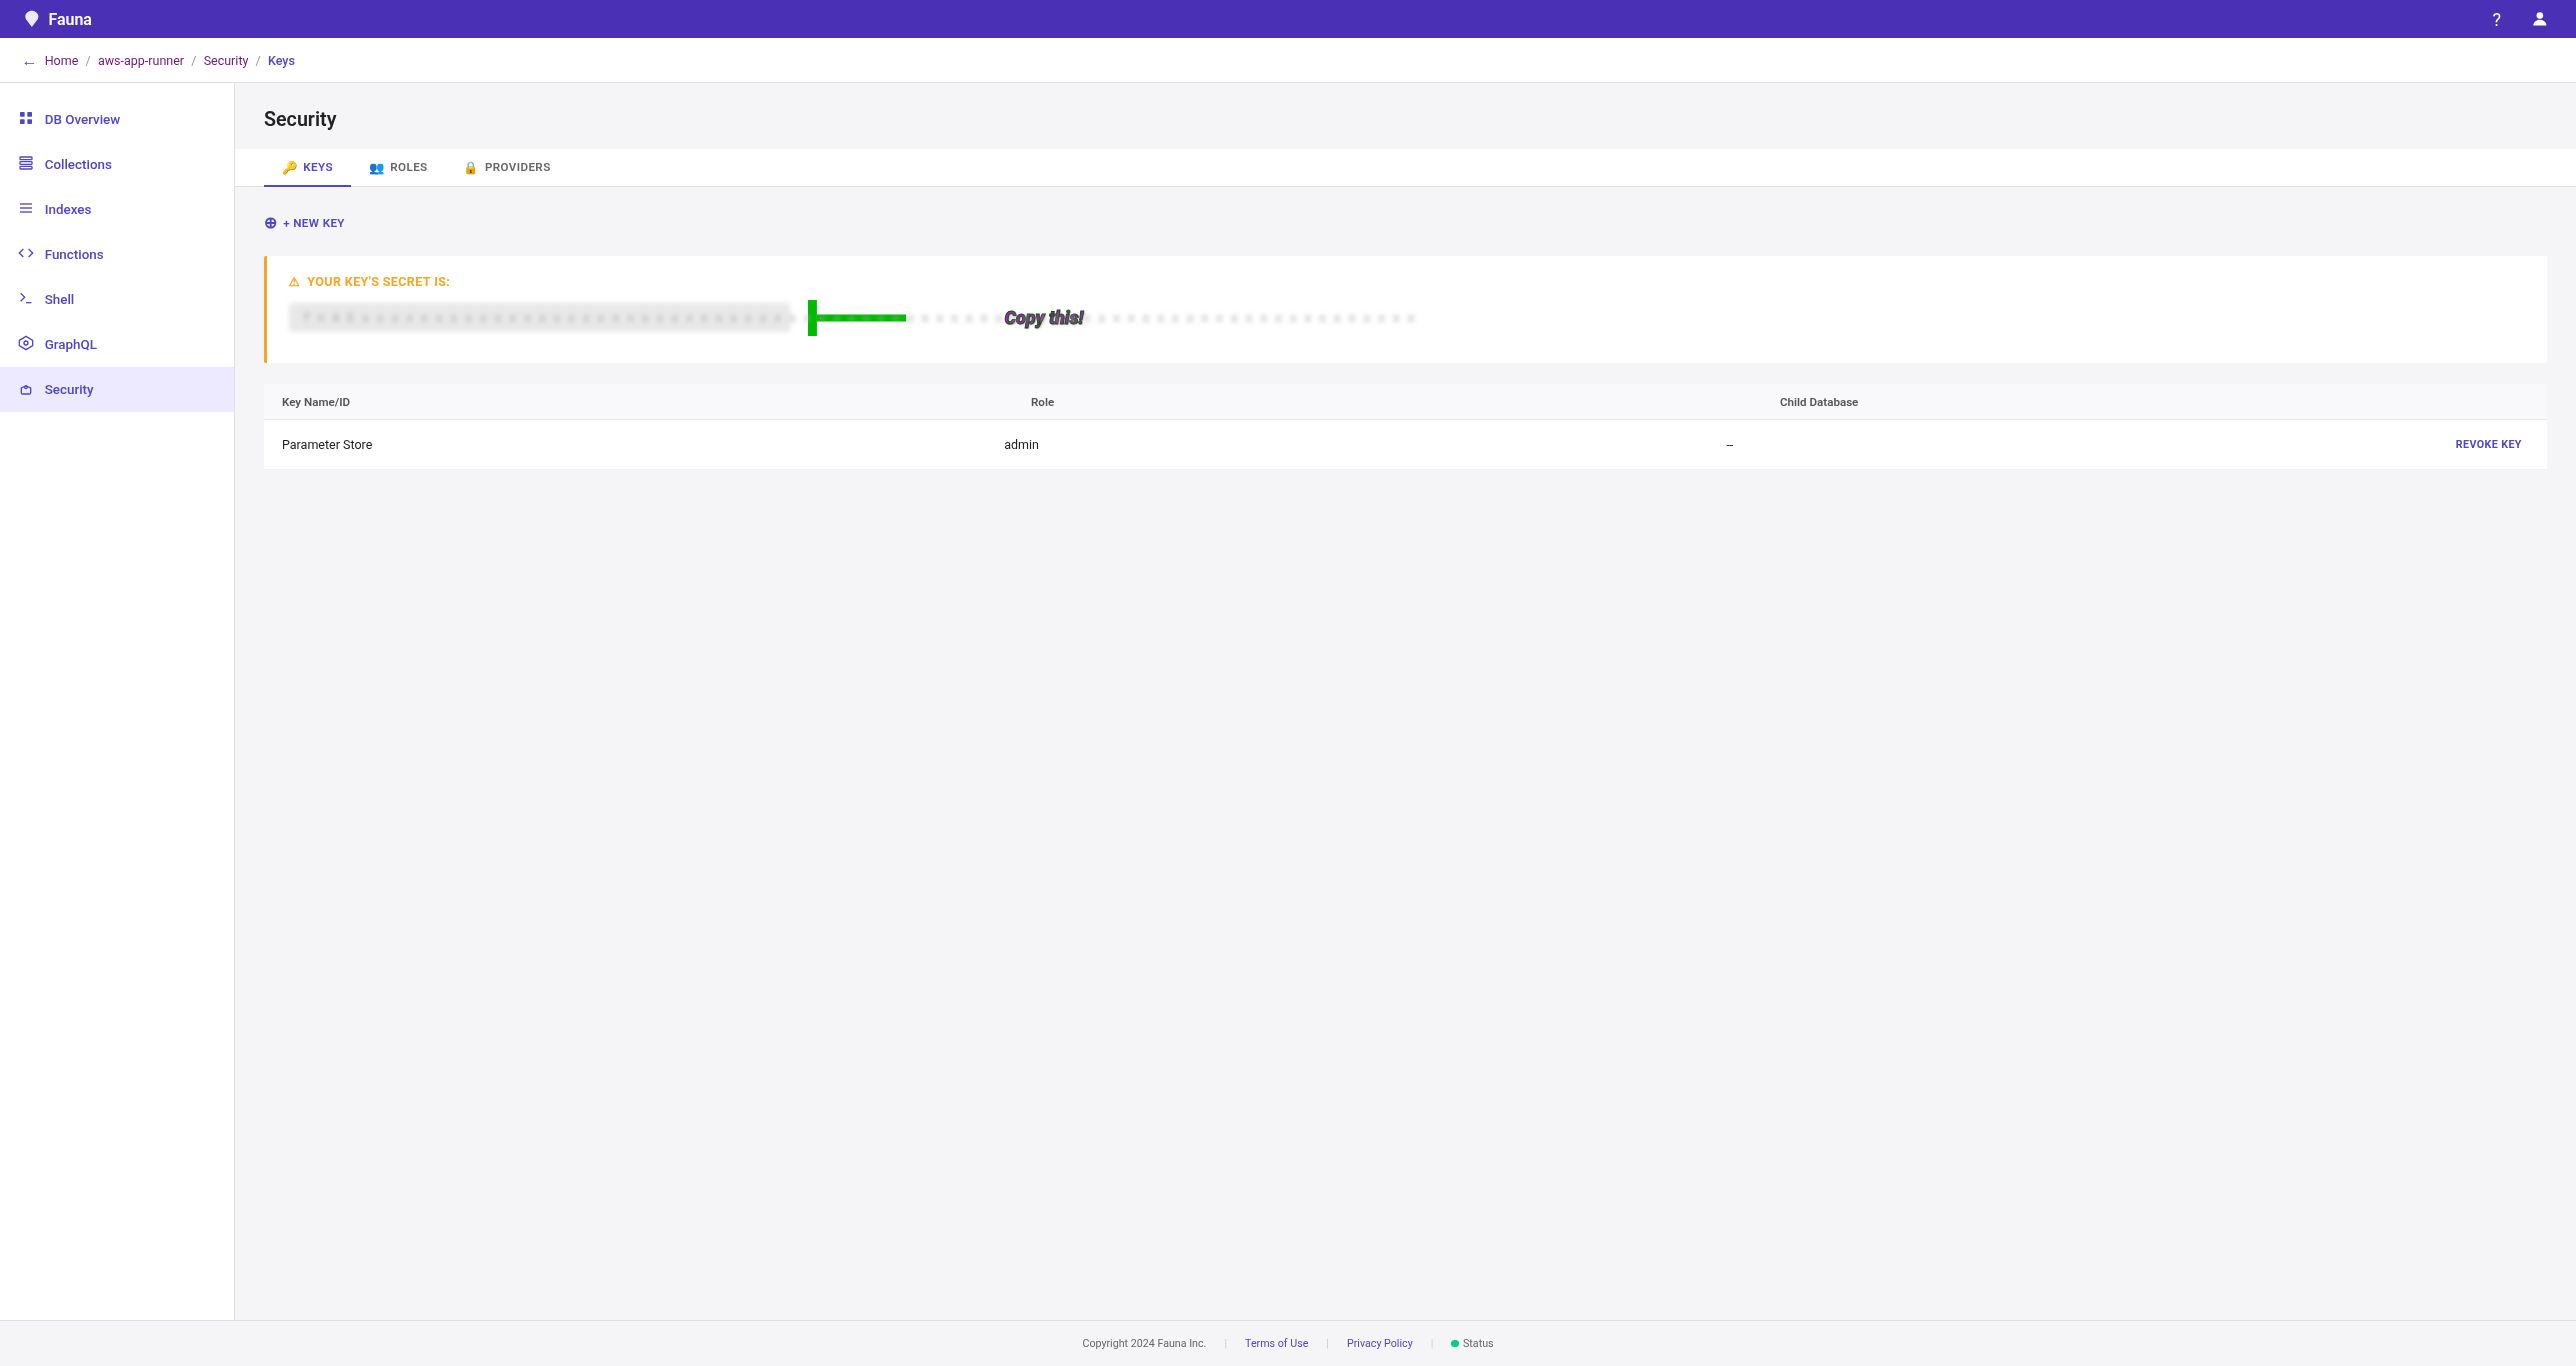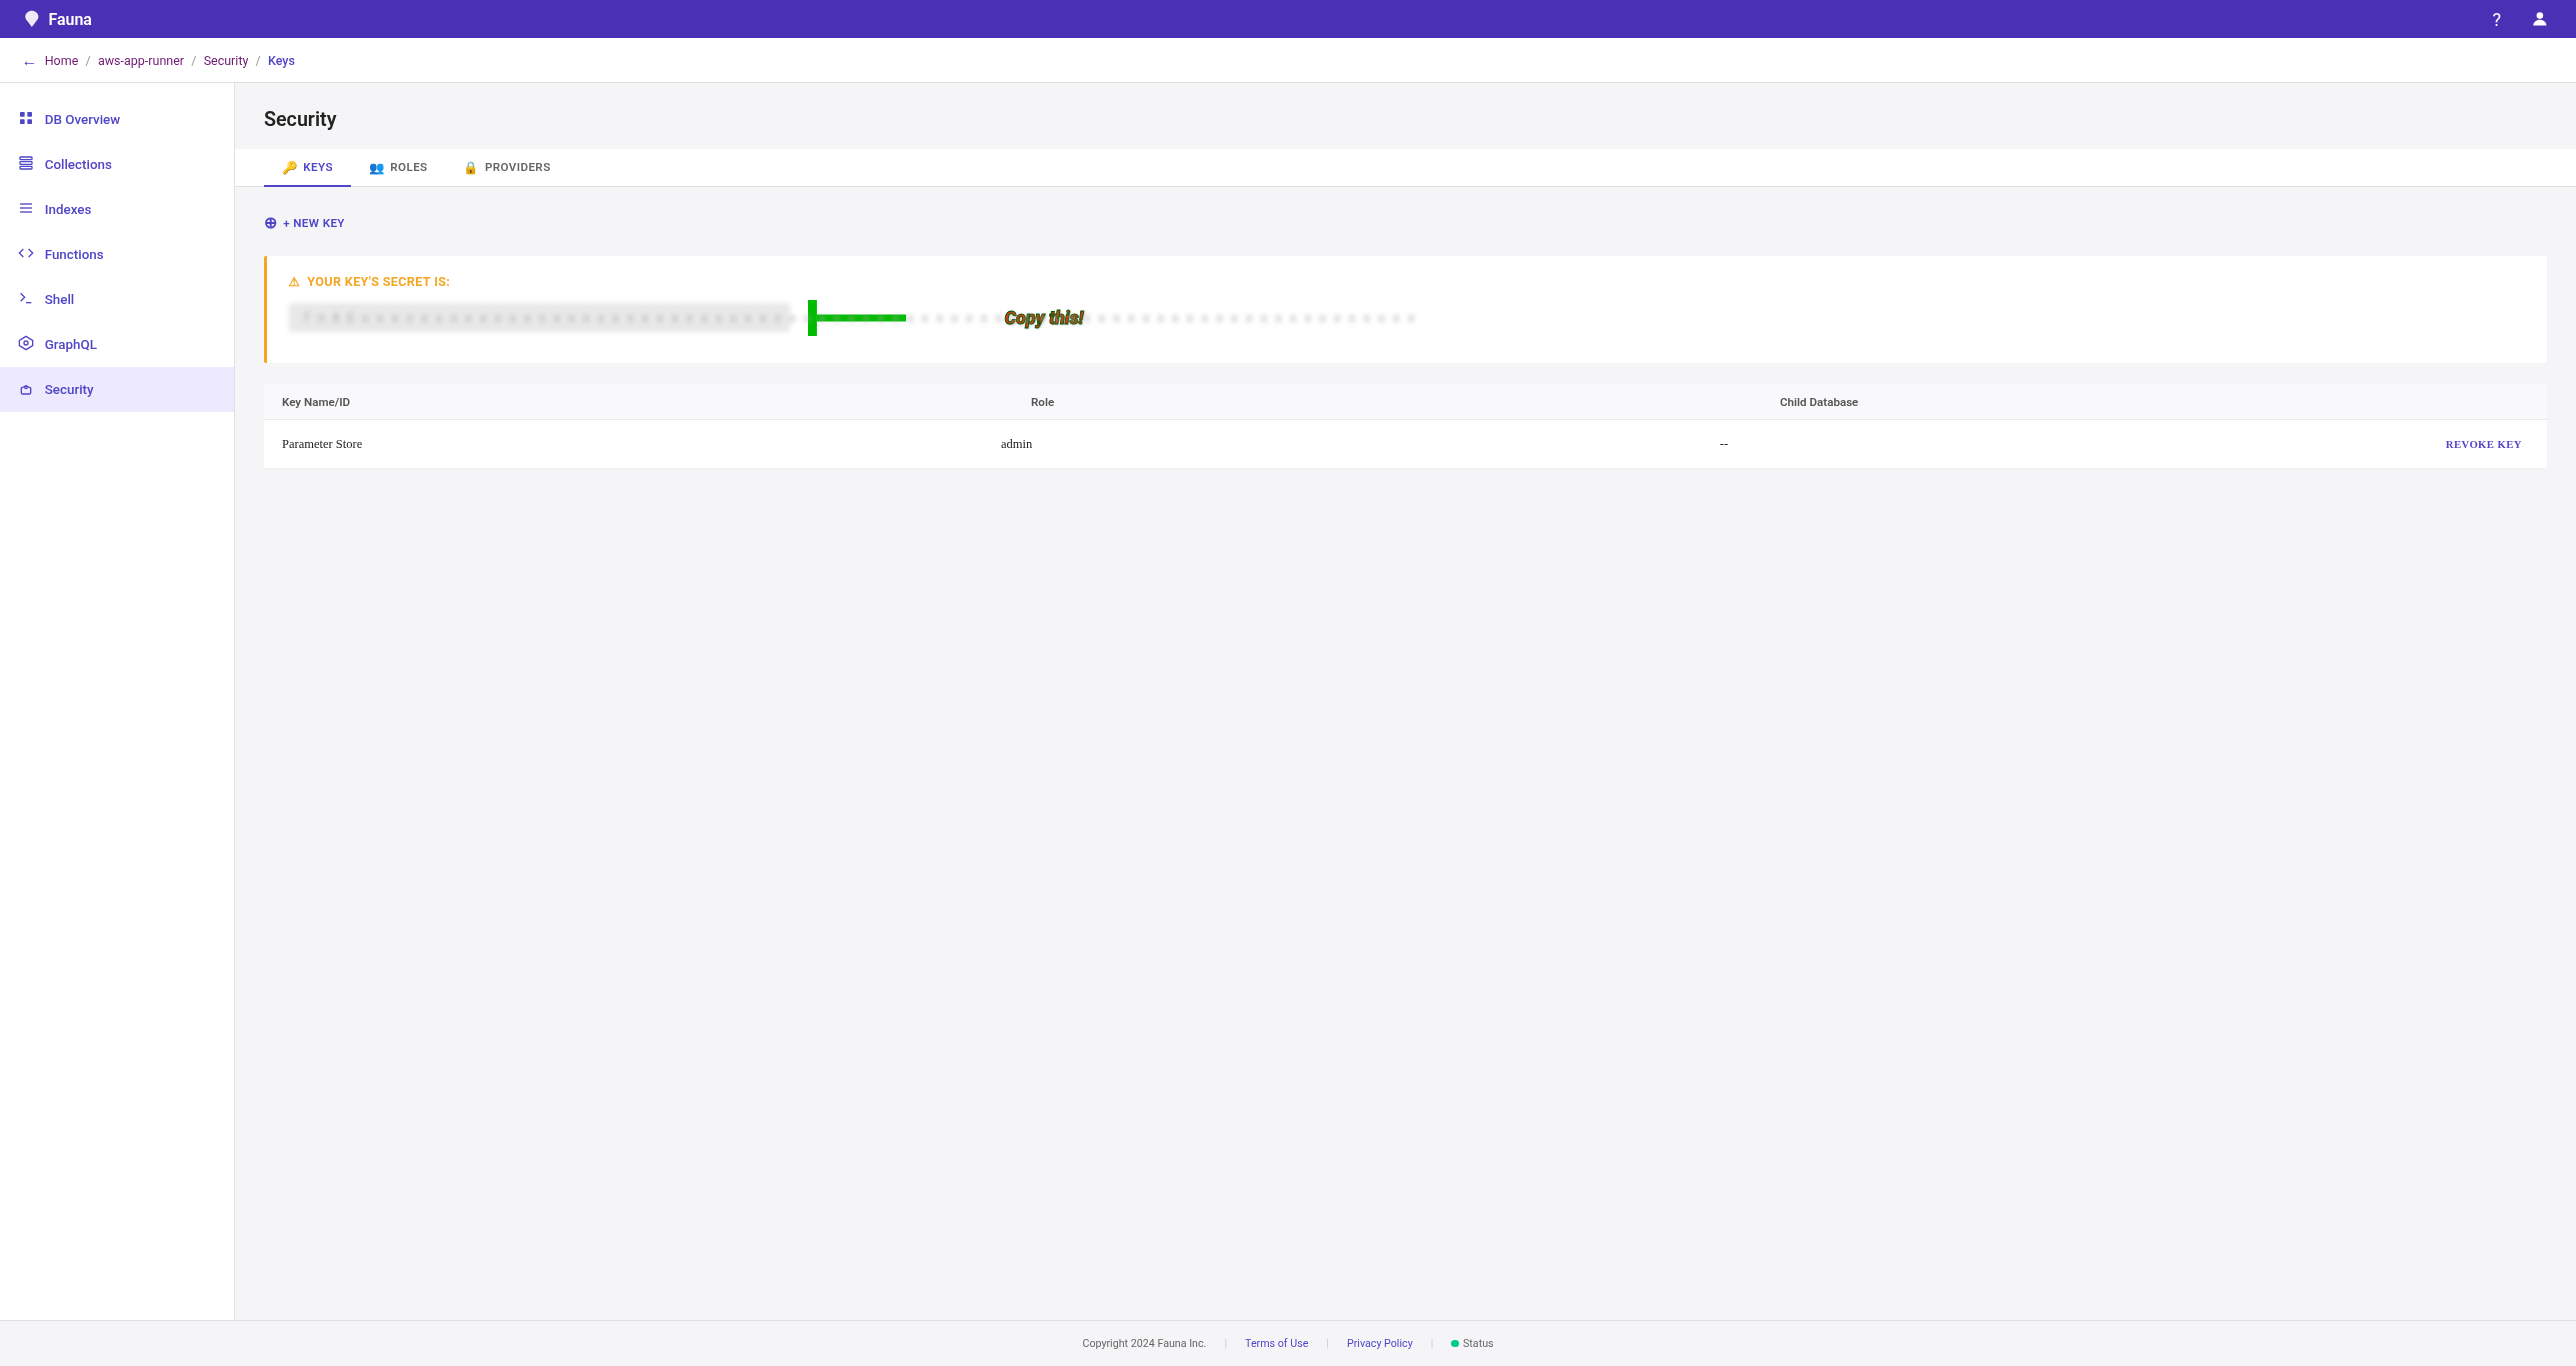--- a/index.html
+++ b/index.html
@@ -159,21 +159,21 @@
       letter-spacing: 7.2px;
       font-family: monospace;
       flex: 1;
       max-width: 501px;
       filter: blur(2.7px);
       user-select: none;
     }
     .copy-this-label {
       font-size: 18px;
       font-weight: 900;
-      color: #c2410c;
+      color: #a21caf;
       -webkit-text-stroke: 0.9px #005500;
       font-style: italic;
       text-shadow: 0.9px 0.9px 1.8px rgba(0,0,0,0.3);
       margin-left: 72px;
     }
     .secret-warning {
       font-size: 11.6px;
       color: #555;
       margin-top: 5.4px;
     }
@@ -196,21 +196,20 @@
       font-size: 11.6px;
       font-weight: 600;
       color: #555;
     }
     .table-row {
       display: grid;
       grid-template-columns: 1fr 1fr 1fr auto;
       padding: 14.3px 18px;
       border-bottom: 0.9px solid #f0f0f0;
       align-items: center;
-      font-family: Liberation Serif, serif;
     }
     .table-cell {
       font-size: 12.5px;
       color: #222;
     }
     .revoke-btn {
       font-size: 10.7px;
       font-weight: 700;
       color: #5046c8;
       cursor: pointer;

